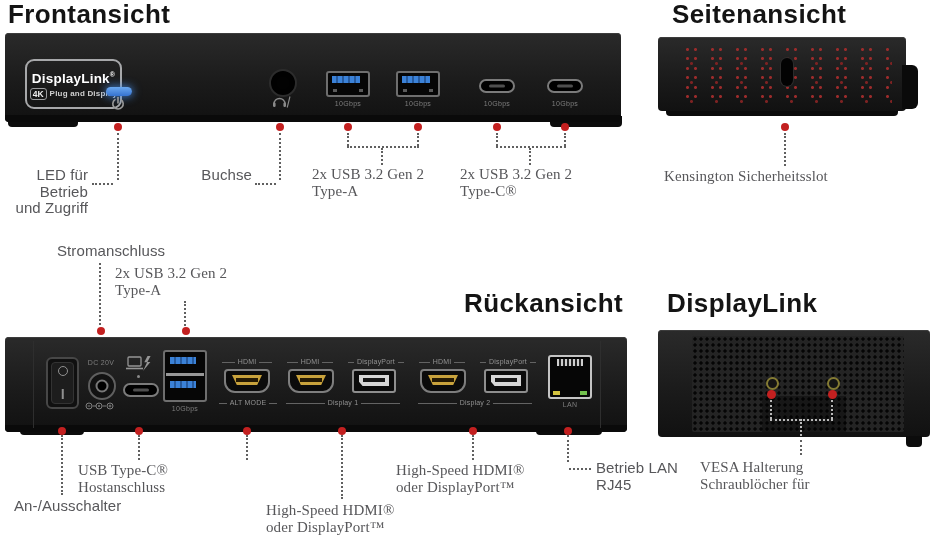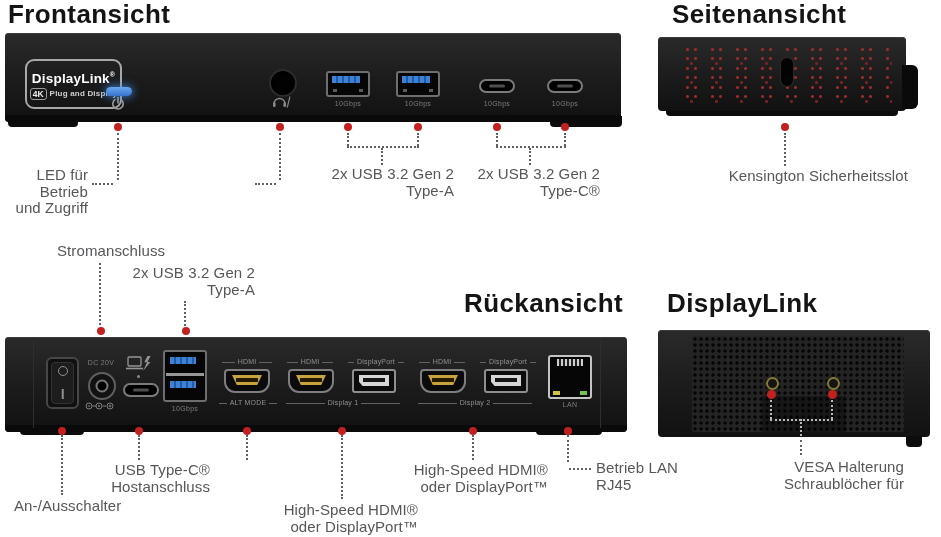--- a/index.html
+++ b/index.html
@@ -3,21 +3,21 @@
 <meta charset="utf-8">
 <style>
   html,body{margin:0;padding:0;background:#fff;}
   .stage{position:relative;width:941px;height:537px;background:#ffffff;overflow:hidden;
          font-family:"Liberation Sans",sans-serif;}
   
   .vt{position:absolute;font-size:26px;font-weight:700;color:#141414;letter-spacing:.4px;line-height:28px;}
   
   .co{position:absolute;color:#57575a;font-size:15px;line-height:16.5px;letter-spacing:.1px;}
   .co span{display:block;}
-  .c{text-align:right;} .r{text-align:right;}
+  .c{text-align:left;font-family:Liberation Serif, serif;} .r{text-align:right;}
   
   .vd{position:absolute;width:0;border-left:2px dotted #606060;}
   .hd{position:absolute;height:0;border-top:2px dotted #606060;}
   .lt{border-color:#b9b9b9;}
   .rdot{position:absolute;width:8px;height:8px;border-radius:50%;background:#c32020;}
   
   .dev{position:absolute;background:linear-gradient(180deg,#2a2a2a,#1b1b1b 55%,#111);border-radius:4px;
        box-shadow:inset 0 1px 0 #3c3c3c;}
   .bstrip{position:absolute;left:0;right:0;bottom:0;height:7px;background:#0a0a0a;border-radius:0 0 4px 4px;}
   .foot{position:absolute;height:11px;background:#0c0c0c;border-radius:0 0 4px 4px;}
@@ -167,20 +167,21 @@
   <div class="vd" style="left:117px;top:133px;height:47px;"></div>
   <div class="hd" style="left:92px;top:183px;width:21px;"></div>
   <div class="co r" style="left:0px;top:167px;width:88px;">
     <span>LED für Betrieb</span>
     <span>und Zugriff</span>
   </div>
 
   <div class="vd" style="left:279px;top:133px;height:47px;"></div>
   <div class="hd" style="left:255px;top:183px;width:21px;"></div>
   <div class="co r" style="left:128px;top:167px;width:124px;">
+    <span>Buchse</span>
   </div>
 
   <div class="vd" style="left:347px;top:133px;height:13px;"></div>
   <div class="vd" style="left:417px;top:133px;height:13px;"></div>
   <div class="hd" style="left:347px;top:146px;width:72px;"></div>
   <div class="vd" style="left:381px;top:148px;height:17px;"></div>
   <div class="co c" style="left:312px;top:166px;width:142px;">
     <span>2x USB 3.2 Gen 2</span>
     <span>Type-A</span>
   </div>
@@ -329,21 +330,21 @@
   <div class="rdot" style="left:338px;top:427px;"></div>
   <div class="rdot" style="left:469px;top:427px;"></div>
   <div class="rdot" style="left:564px;top:427px;"></div>
 
   <div class="vd" style="left:61px;top:435px;height:60px;"></div>
   <div class="co" style="left:14px;top:498px;">
     <span>An-/Ausschalter</span>
   </div>
 
   <div class="vd" style="left:138px;top:435px;height:25px;"></div>
-  <div class="co c" style="left:70px;top:462px;width:140px;">
+  <div class="co c" style="left:78px;top:462px;width:140px;">
     <span>USB Type-C®</span>
     <span>Hostanschluss</span>
   </div>
 
   <div class="vd" style="left:246px;top:435px;height:25px;"></div>
 
   <div class="vd" style="left:341px;top:435px;height:64px;"></div>
   <div class="co c" style="left:266px;top:502px;width:152px;">
     <span>High-Speed HDMI®</span>
     <span>oder DisplayPort™</span>

